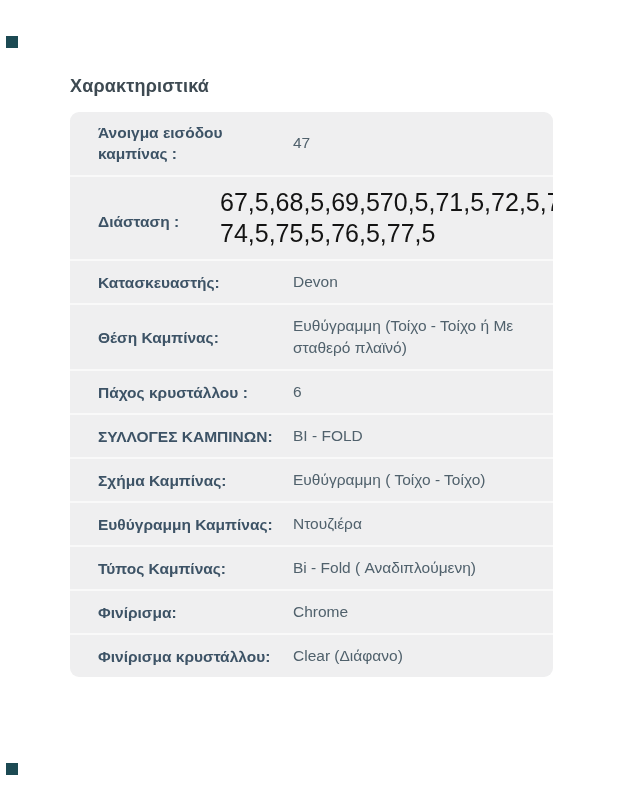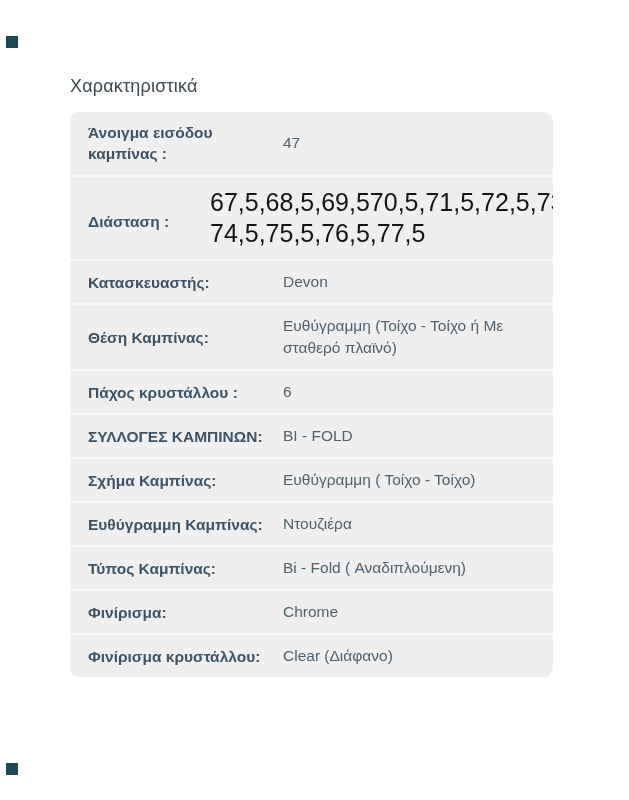--- a/index.html
+++ b/index.html
@@ -28,35 +28,35 @@
   }
   .corner-square.top{top:36px;}
   .corner-square.bottom{top:763px;}
   .content{
     position:absolute;
     top:76px;left:70px;
     width:483px;
   }
   .section-title{
     font-size:18px;
-    font-weight:400;
+    font-weight:700;
     color:var(--title);
     letter-spacing:.2px;
     margin-bottom:15px;
   }
   .spec-table{
     background:var(--panel);
     border-radius:9px;
     overflow:hidden;
     width:100%;
   }
   .spec-row{
     display:flex;
     align-items:center;
-    padding:10px 18px;
+    padding:10px 28px;
     min-height:44px;
     border-top:2px solid var(--divider);
   }
   .spec-row:first-child{border-top:none;}
   .spec-label{
     flex:0 0 195px;
     font-size:15.5px;
     font-weight:700;
     line-height:1.38;
     color:var(--label);

